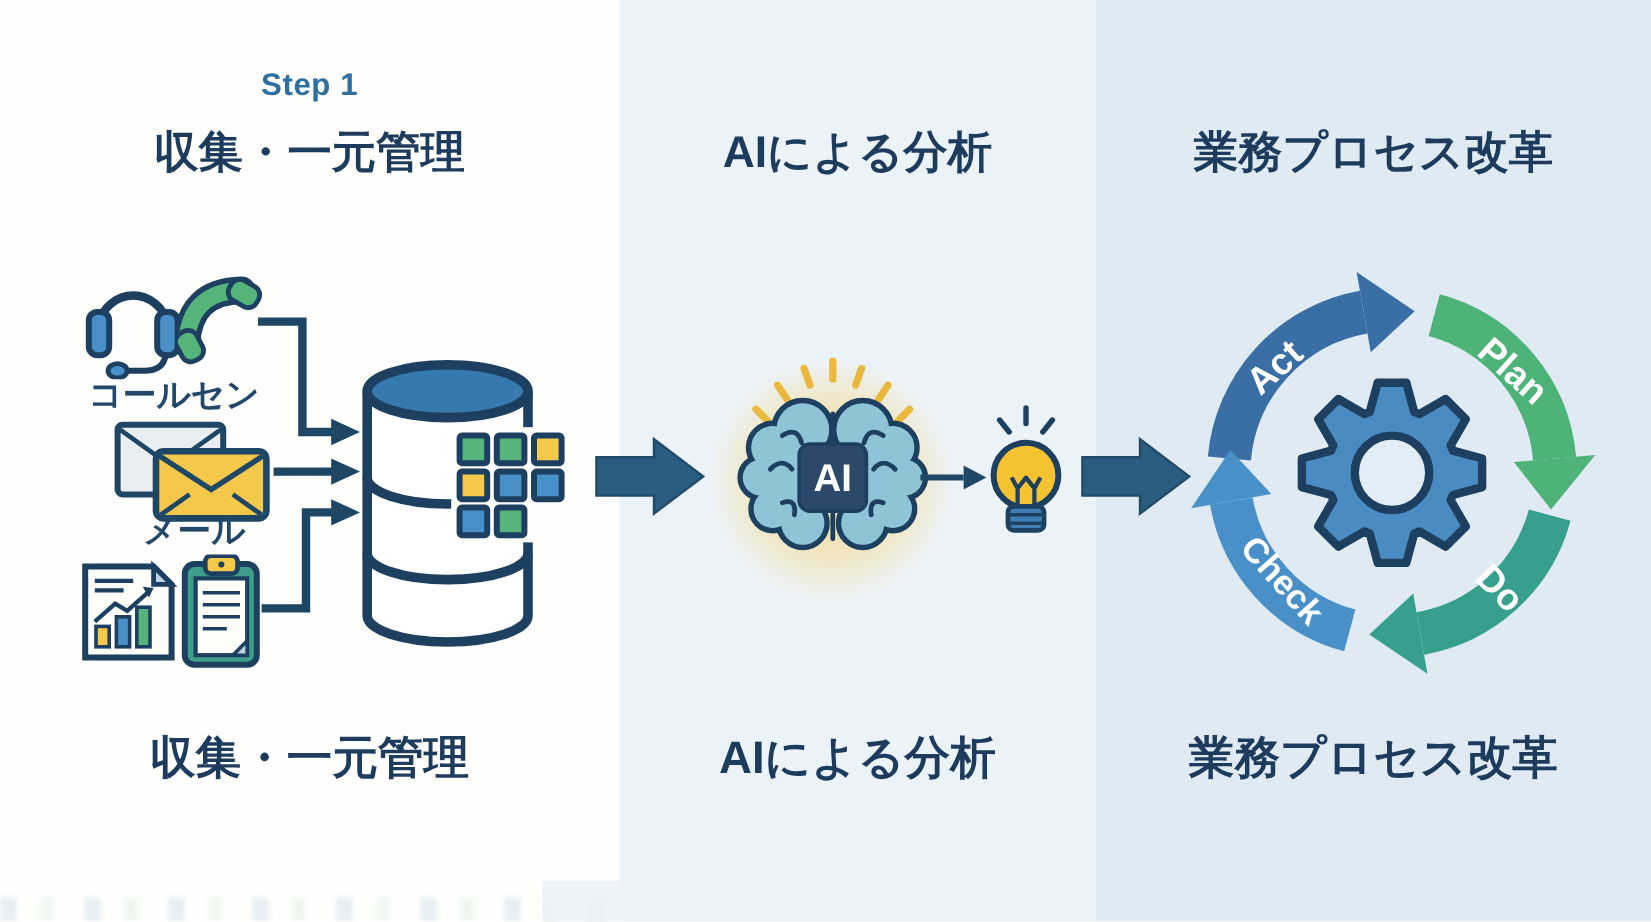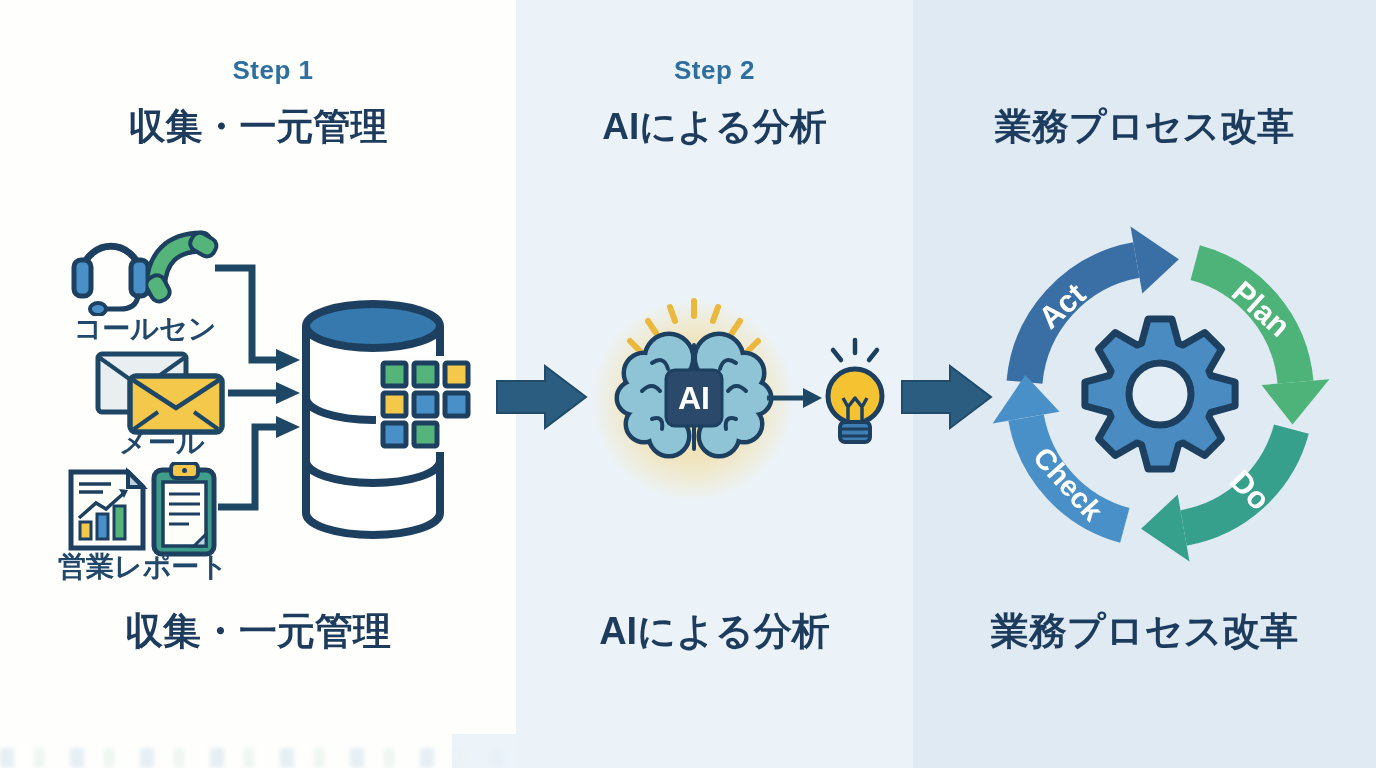--- a/index.html
+++ b/index.html
@@ -28,23 +28,22 @@
 </style>
 </head>
 <body>
 
 <div id="stage">
 
   <div class="panel" id="panel-1"></div>
   <div class="panel" id="panel-2"></div>
   <div class="panel" id="panel-3"></div>
 
-  <div class="step-label" style="left:0;width:516px;padding-left:15px;">Step 1</div>
+  <div class="step-label" style="left:0;width:516px;">Step 1</div>
   <div class="step-title" style="left:0;width:516px;">収集・一元管理</div>
-  <div class="step-label" style="left:516px;width:397px;">Step 2</div>
   <div class="step-title" style="left:516px;width:397px;">AIによる分析</div>
   <div class="step-title" style="left:913px;width:463px;">業務プロセス改革</div>
 
   <svg class="abs" style="left:68px;top:208px;" width="86" height="108" viewBox="0 0 86 108">
     <path d="M14,62 A30,32 0 0 1 72,62" fill="none" stroke="#1d4060" stroke-width="7" stroke-linecap="round"></path>
     <rect x="6" y="52" width="17" height="36" rx="7" fill="#4a90c8" stroke="#1d4060" stroke-width="5"></rect>
     <rect x="63" y="52" width="17" height="36" rx="7" fill="#4a90c8" stroke="#1d4060" stroke-width="5"></rect>
     <path d="M70,88 q-2,13 -18,13 h-16" fill="none" stroke="#1d4060" stroke-width="5" stroke-linecap="round"></path>
     <ellipse cx="30" cy="101" rx="8" ry="6" fill="#4a90c8" stroke="#1d4060" stroke-width="4"></ellipse>
   </svg>
@@ -79,21 +78,20 @@
     <polygon points="53,27 62,28 58,36" fill="#1d4060"></polygon>
     <g>
       <rect x="88" y="8" width="60" height="84" rx="8" fill="#3f9e8a" stroke="#1d4060" stroke-width="5"></rect>
       <rect x="97" y="20" width="43" height="64" fill="#fdfdfa" stroke="#1d4060" stroke-width="3.5"></rect>
       <path d="M128,84 l12,-12 v12 z" fill="#bcd3e2" stroke="#1d4060" stroke-width="3"></path>
       <rect x="105" y="1" width="27" height="15" rx="5" fill="#f3c84b" stroke="#1d4060" stroke-width="4"></rect>
       <circle cx="118.5" cy="8.5" r="2.5" fill="#1d4060"></circle>
       <path d="M103,32 h31 M103,42 h31 M103,52 h31 M103,62 h20" stroke="#1d4060" stroke-width="3"></path>
     </g>
   </svg>
-  <div class="src-label" style="left:58px;top:548px;width:170px;">営業レポート</div>
 
   <svg class="abs" style="left:195px;top:255px;" width="120" height="270" viewBox="0 0 120 270">
     <g stroke="#1e4765" stroke-width="7" fill="none">
       <path d="M20,13 H57 V105 H82"></path>
       <path d="M33,138 H82"></path>
       <path d="M23,252 H60 V172 H82"></path>
     </g>
     <g fill="#1e4765" stroke="none">
       <polygon points="81,94 81,116 105,105"></polygon>
       <polygon points="81,127 81,149 105,138"></polygon>

